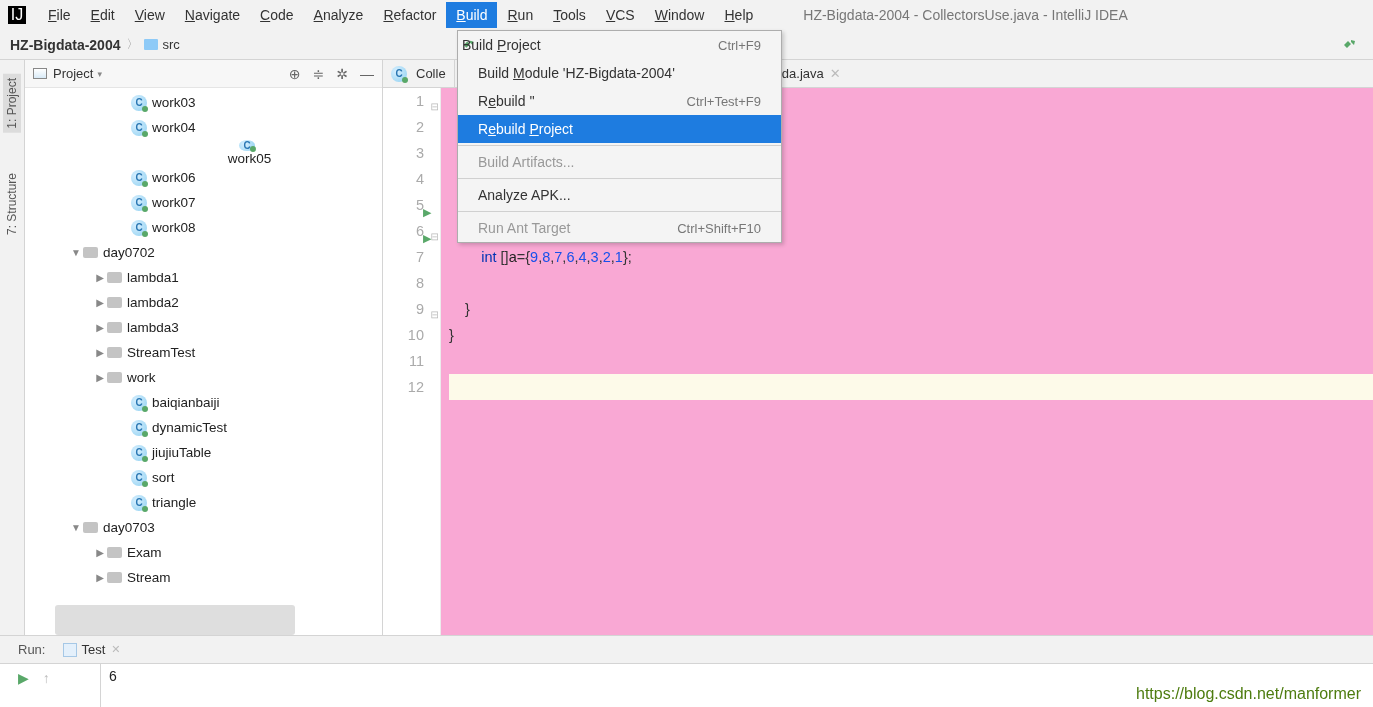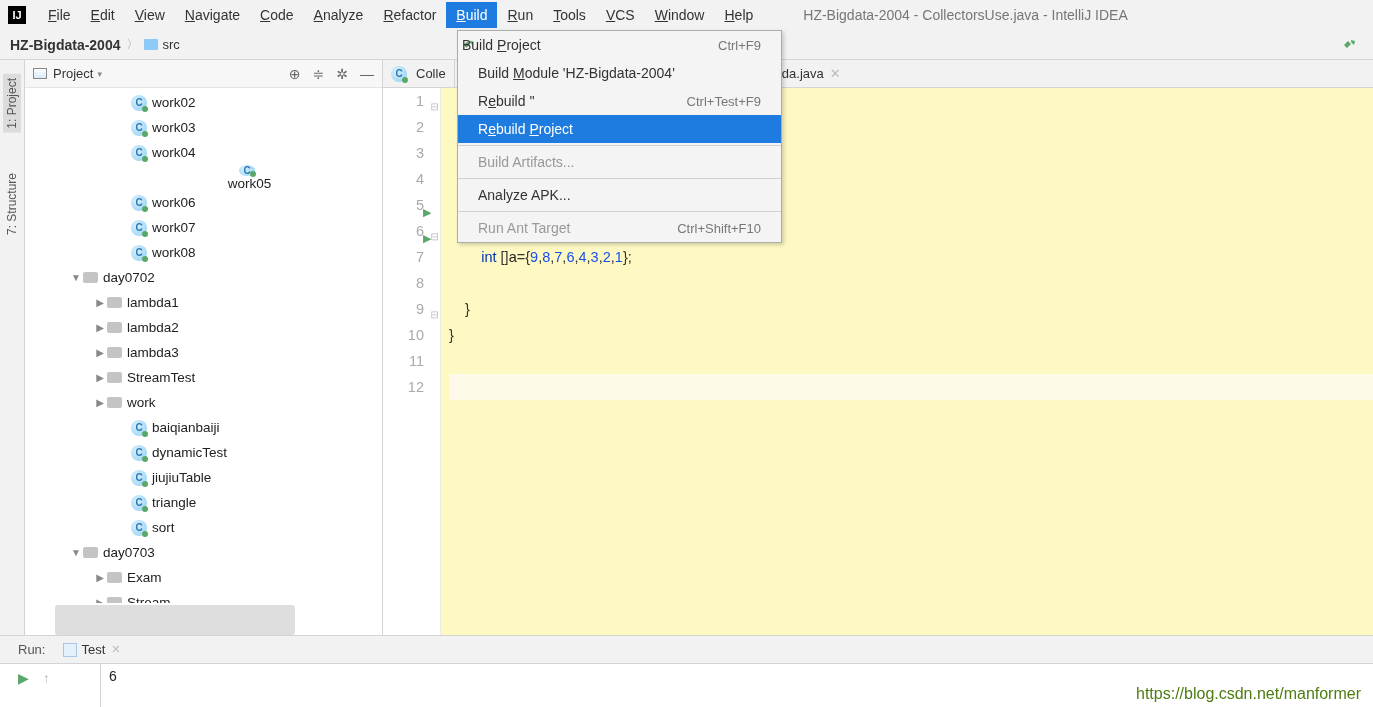--- a/index.html
+++ b/index.html
@@ -1,19 +1,19 @@
 <!DOCTYPE html>
 <html><head>
 <meta charset="utf-8">
 <style>
 * { margin: 0; padding: 0; box-sizing: border-box; font-family: "Segoe UI", Arial, sans-serif; }
 body { background: #f2f2f2; width: 1373px; height: 707px; overflow: hidden; font-size: 13px; color: #333; }
 
 .menubar { height: 30px; display: flex; align-items: center; background: #f2f2f2; padding-left: 8px; }
-.app-icon { width: 18px; height: 18px; background: #000; margin-right: 12px; display: flex; align-items: center; justify-content: center; color: #fff; font-size: 11px; font-weight: bold; }
+.app-icon { width: 18px; height: 18px; background: #000; margin-right: 12px; display: flex; align-items: center; justify-content: center; color: #fff; font-size: 16px; font-weight: normal; }
 .menu-item { padding: 5px 10px; cursor: pointer; font-size: 14px; }
 .menu-item.active { background: #1e7ce0; color: #fff; }
 .menu-item .ul { text-decoration: underline; }
 .title-text { margin-left: 40px; color: #777; font-size: 14px; }
 
 .breadcrumb { height: 30px; display: flex; align-items: center; padding-left: 10px; background: #f2f2f2; border-bottom: 1px solid #d4d4d4; }
 .breadcrumb .proj { font-weight: bold; font-size: 14px; }
 .breadcrumb .sep { margin: 0 6px; color: #999; font-size: 12px; }
 .breadcrumb .folder-icon { width: 14px; height: 11px; background: #8ecaf7; border-radius: 1px; margin-right: 4px; display: inline-block; }
 .breadcrumb .build-icon { margin-left: auto; margin-right: 15px; color: #59a869; }
@@ -36,21 +36,21 @@
 .tree-arrow { width: 14px; display: inline-flex; justify-content: center; color: #888; font-size: 10px; }
 .tree-icon { width: 16px; height: 16px; margin-right: 5px; display: inline-flex; align-items: center; justify-content: center; font-size: 10px; border-radius: 50%; }
 .class-icon { background: radial-gradient(circle at 35% 35%, #d9f0ff, #8dcff0); color: #2a77b3; font-weight: bold; position: relative; }
 .class-icon::after { content: "C"; position: relative; }
 .class-icon .run-dot { width: 6px; height: 6px; border-radius: 50%; background: #59a869; position: absolute; right: -1px; bottom: -1px; }
 .folder-i { background: #c4c4c4; border-radius: 2px; width: 15px; height: 11px; }
 .tree-label { color: #222; }
 
 .scrollbar-fake { height: 30px; width: 240px; background: #dedede; border-radius: 3px; margin: 2px 0 0 30px; }
 
-.editor-panel { flex: 1; background: #fef9c3; display: flex; flex-direction: column; position: relative; }
+.editor-panel { flex: 1; background: #f9a8d4; display: flex; flex-direction: column; position: relative; }
 .tab-bar { height: 28px; border-bottom: 1px solid #d4d4d4; display: flex; align-items: center; background: #f2f2f2; }
 .tab { height: 28px; display: flex; align-items: center; padding: 0 8px; border-right: 1px solid #d4d4d4; font-size: 13px; gap: 4px; }
 
 .code-area { flex: 1; display: flex; font-family: "Consolas","JetBrains Mono",monospace; font-size: 14.5px; line-height: 26px; }
 .gutter { width: 58px; background: #fff; border-right: 1px solid #ececec; color: #aaa; text-align: right; padding-right: 16px; position: relative; }
 .gutter .ln { height: 26px; }
 .gutter .run-tri { position: absolute; left: 40px; color: #59a869; font-size: 11px; }
 .gutter .fold { position: absolute; right: 1px; color: #bbb; font-size: 10px; }
 .code-body { flex: 1; padding-left: 8px; position: relative; }
 .code-line { height: 26px; white-space: pre; }
@@ -173,27 +173,20 @@
         <span>✲</span>
         <span>—</span>
       </div>
     </div>
     <div class="tree" id="project-tree">
         <div class="tree-row" style="padding-left: 92px;">
           <span class="tree-arrow"></span>
           <span class="tree-icon class-icon">
             <span class="run-dot"></span>
           </span>
-          <span class="tree-label">work02</span>
-        </div>
-        <div class="tree-row" style="padding-left: 92px;">
-          <span class="tree-arrow"></span>
-          <span class="tree-icon class-icon">
-            <span class="run-dot"></span>
-          </span>
           <span class="tree-label">work03</span>
         </div>
         <div class="tree-row" style="padding-left: 92px;">
           <span class="tree-arrow"></span>
           <span class="tree-icon class-icon">
             <span class="run-dot"></span>
           </span>
           <span class="tree-label">work04</span>
         </div>
         <div class="tree-row" style="padding-left: 92px; flex-direction: column;">
@@ -273,28 +266,28 @@
           <span class="tree-icon class-icon">
             <span class="run-dot"></span>
           </span>
           <span class="tree-label">jiujiuTable</span>
         </div>
         <div class="tree-row" style="padding-left: 92px;">
           <span class="tree-arrow"></span>
           <span class="tree-icon class-icon">
             <span class="run-dot"></span>
           </span>
+          <span class="tree-label">sort</span>
+        </div>
+        <div class="tree-row" style="padding-left: 92px;">
+          <span class="tree-arrow"></span>
+          <span class="tree-icon class-icon">
+            <span class="run-dot"></span>
+          </span>
           <span class="tree-label">triangle</span>
-        </div>
-        <div class="tree-row" style="padding-left: 92px;">
-          <span class="tree-arrow"></span>
-          <span class="tree-icon class-icon">
-            <span class="run-dot"></span>
-          </span>
-          <span class="tree-label">sort</span>
         </div>
         <div class="tree-row" style="padding-left: 44px;">
           <span class="tree-arrow">▼</span>
           <span class="tree-icon folder-i"></span>
           <span class="tree-label">day0703</span>
         </div>
         <div class="tree-row" style="padding-left: 68px;">
           <span class="tree-arrow">▶</span>
           <span class="tree-icon folder-i"></span>
           <span class="tree-label">Exam</span>

